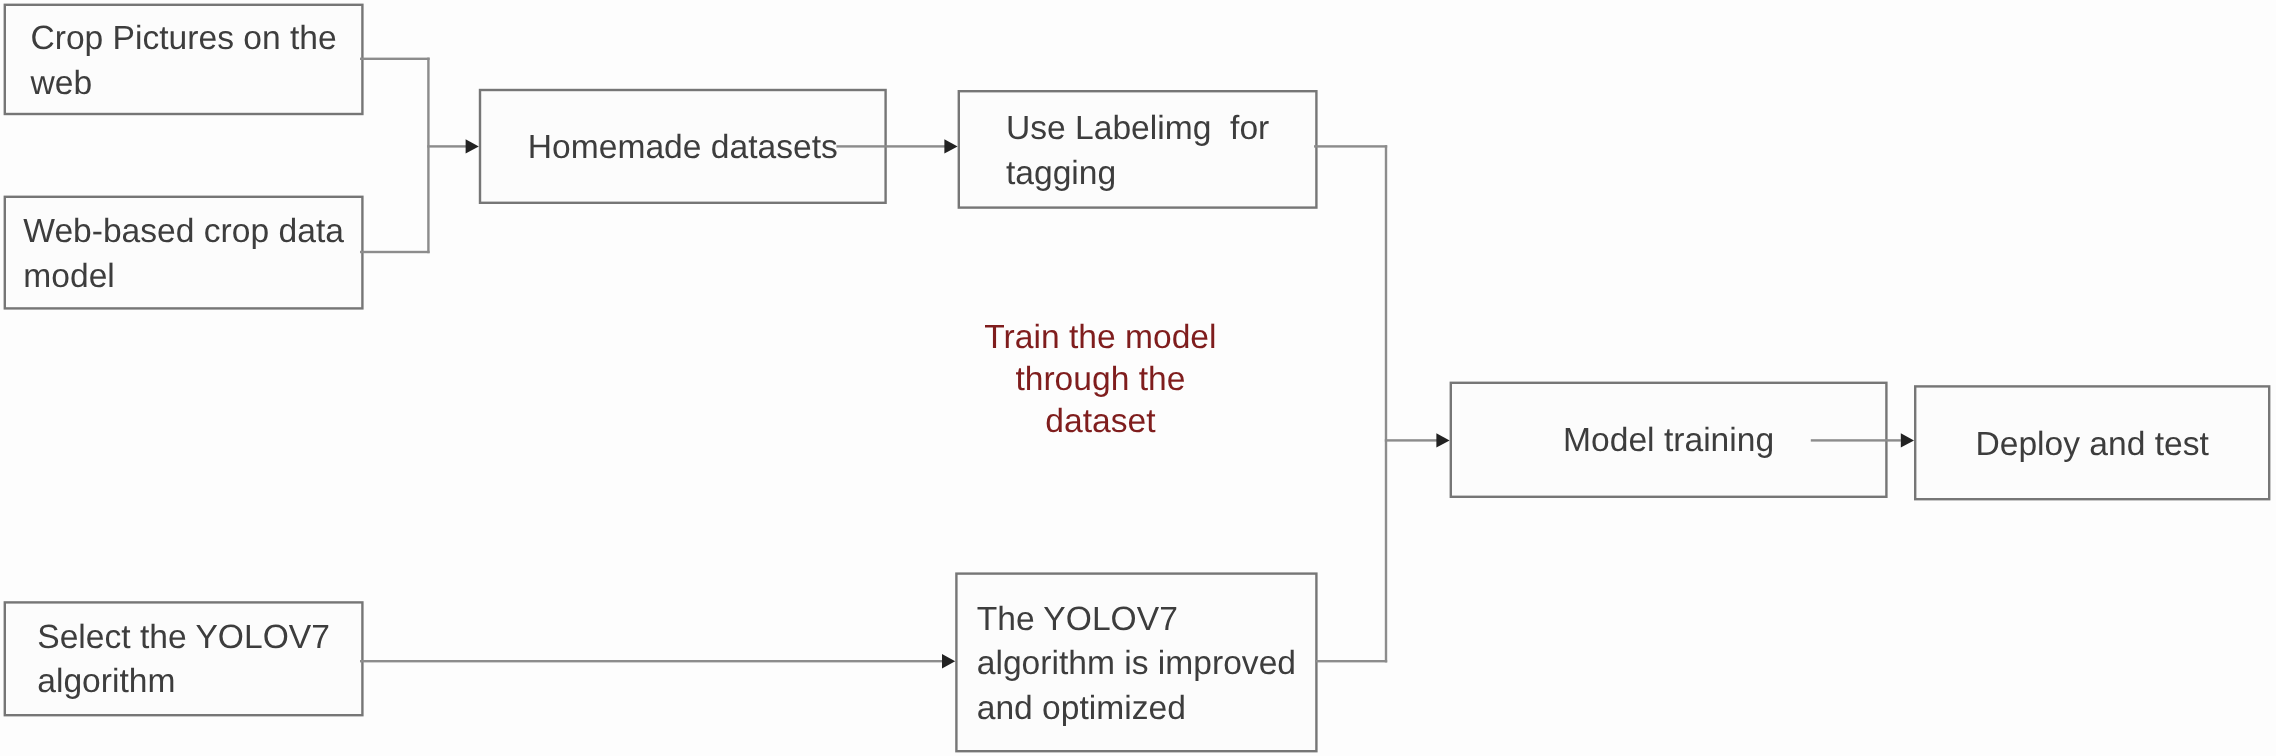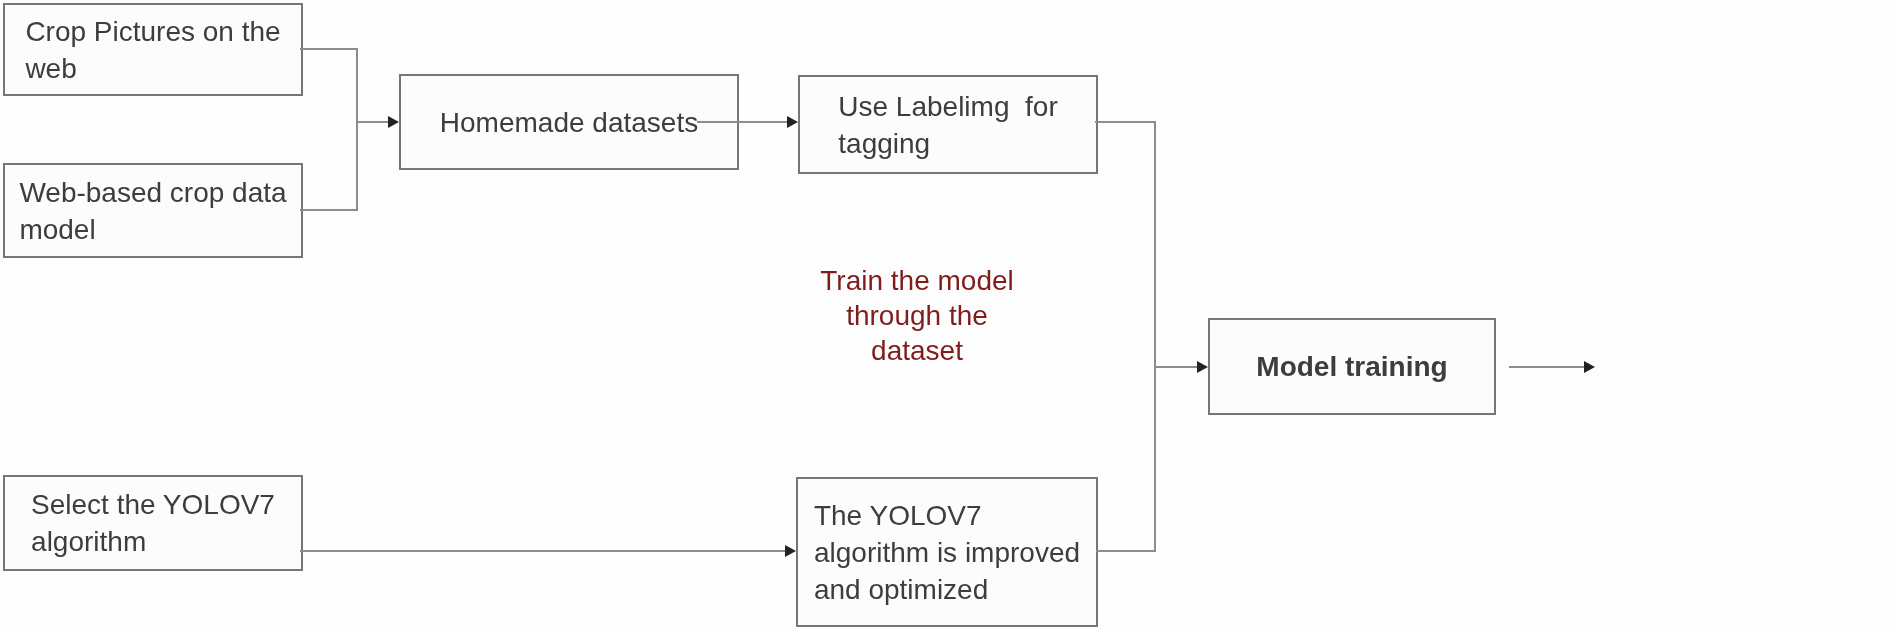--- a/index.html
+++ b/index.html
@@ -29,23 +29,23 @@
     line-height: 37px;
   }
   .node .label {
     white-space: pre-wrap;
     padding: 0 6px;
   }
   #node-crop      { left: 3px;    top: 3px;   width: 300px; height: 93px; }
   #node-web       { left: 3px;    top: 163px; width: 300px; height: 95px; }
   #node-homemade  { left: 399px;  top: 74px;  width: 340px; height: 96px; }
   #node-labelimg  { left: 798px;  top: 75px;  width: 300px; height: 99px; }
-  #node-select    { left: 3px;    top: 475px; width: 300px; height: 96px; }
+  #node-select    { left: 3px;    top: 501px; width: 300px; height: 96px; }
   #node-improved  { left: 796px;  top: 477px; width: 302px; height: 150px; }
-  #node-training  { left: 1208px; top: 318px; width: 288px; height: 97px; font-weight: bold; }
+  #node-training  { left: 1208px; top: 318px; width: 365px; height: 97px; }
   #node-deploy    { left: 1595px; top: 321px; width: 297px; height: 96px; }
 
   
   .annotation {
     position: absolute;
     left: 767px;
     top: 263px;
     width: 300px;
     color: #7f1d1d;
     font-size: 28px;
@@ -114,20 +114,23 @@
 algorithm</span>
   </div>
   <div class="node" id="node-improved">
     <span class="label">The YOLOV7
 algorithm is improved
 and optimized</span>
   </div>
   <div class="node" id="node-training">
     <span class="label">Model training</span>
   </div>
+  <div class="node" id="node-deploy">
+    <span class="label">Deploy and test</span>
+  </div>
 
   <div class="annotation">Train the model
 through the
 dataset</div>
 
   <div class="line" id="c-a-out"></div>
   <div class="line" id="c-b-out"></div>
   <div class="line" id="c-merge1"></div>
   <div class="line" id="c-to-homemade"></div>
   <div class="arrowhead" id="ah-homemade"></div>

